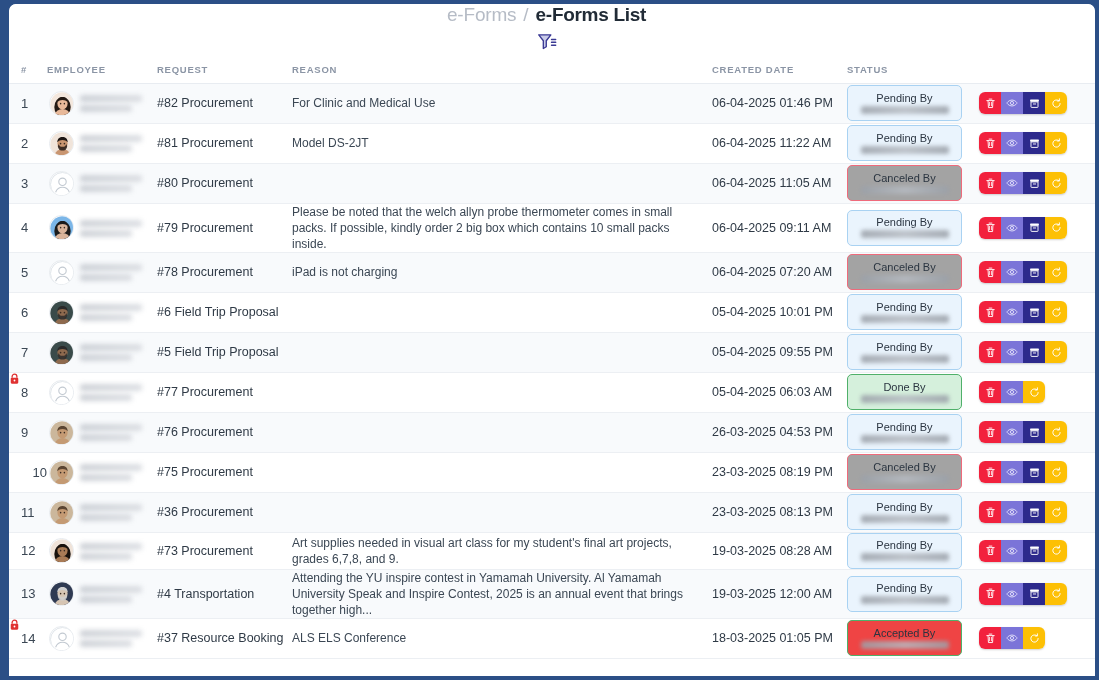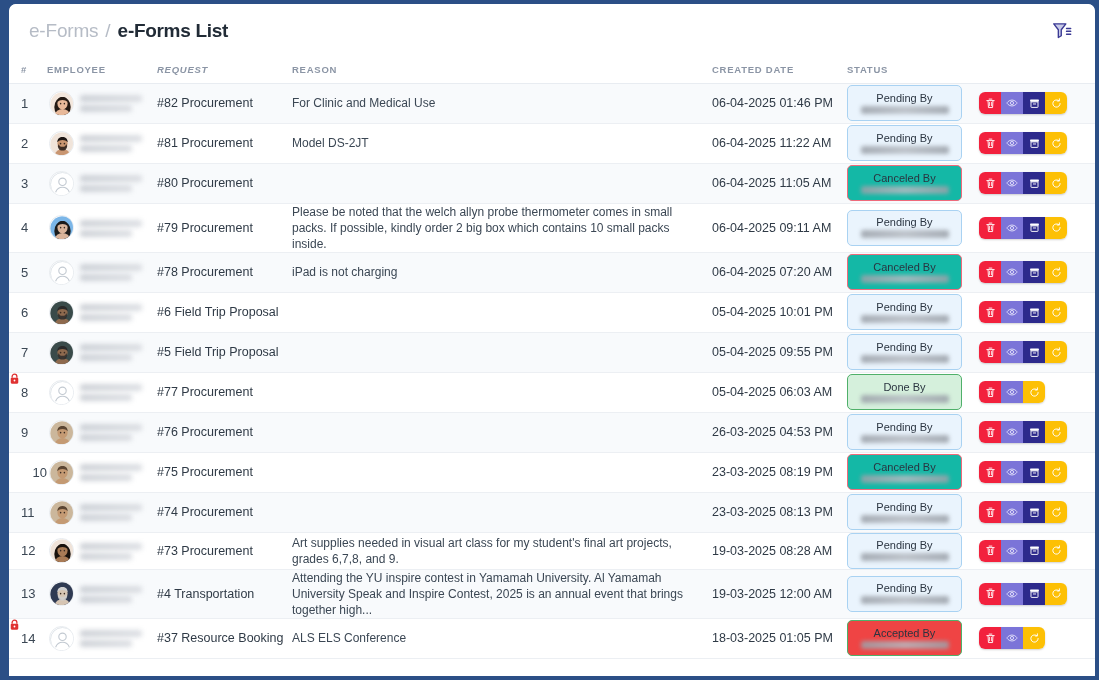--- a/index.html
+++ b/index.html
@@ -19,22 +19,23 @@
     background:#ffffff;
     border-radius:7px 7px 0 0;
     overflow:hidden;
   }
 
   
   .header {
     height:53px; min-height:53px;
     background:#ffffff;
     display:flex; align-items:center;
-    padding:0 18px 0 20px;
+    padding:0 18px 0 7px;
     border-radius:7px 7px 0 0;
+    flex-direction:column;
   }
   .breadcrumb { display:flex; align-items:baseline; gap:7px; }
   .crumb-parent {
     font-size:19px; color:#b6bcc6; font-weight:400; letter-spacing:-.2px;
   }
   .crumb-sep { font-size:19px; color:#b6bcc6; }
   .crumb-current {
     font-size:19px; color:#212b36; font-weight:700; letter-spacing:-.3px;
   }
   .header-spacer { flex:1; }
@@ -51,21 +52,21 @@
     height:26px;
     font-size:9.5px; font-weight:600; letter-spacing:.75px;
     color:#8b95a5; text-align:left; text-transform:uppercase;
     background:#ffffff;
     border-bottom:1px solid #e8ecf1;
     padding:0; vertical-align:middle;
     font-family:"Liberation Sans", sans-serif;
   }
   .c-num    { width:38px;  padding-left:12px !important; }
   .c-emp    { width:110px; }
-  .c-req    { width:135px;font-style:italic; }
+  .c-req    { width:135px; }
   .c-reason { width:420px; }
   .c-date   { width:135px; }
   .c-status { width:128px; }
   .c-act    { width:120px; }
 
   tbody tr { border-bottom:1px solid #eceff3; }
   tbody tr.odd  { background:#f8fafc; }
   tbody tr.even { background:#ffffff; }
   tbody td { padding:0; vertical-align:middle; font-size:12.5px; color:#2f3a46; }
 
@@ -106,21 +107,21 @@
     display:flex; flex-direction:column; align-items:center; justify-content:center;
     padding:4px 4px 5px; gap:2px;
   }
   .status-pill .st-label { font-size:11px; color:#2a3440; line-height:12px; }
   .status-pill .st-name-blur {
     width:88px; height:8px; border-radius:2px;
     background:linear-gradient(90deg,#9aa0a8,#b6bbc2,#9aa0a8);
     filter:blur(2.2px); opacity:.85;
   }
   .st-pending  { background:#eaf4fd; border-color:#a9d2f2;text-align:center; }
-  .st-canceled { background:#14b8a6; border-color:#ef6a7b; }
+  .st-canceled { background:#a3a3a3; border-color:#ef6a7b; }
   .st-done     { background:#d5f0dc; border-color:#4fb06a; }
   .st-accepted { background:#ef4444; border-color:#4fb06a; }
 
   
   .actions { display:flex; justify-content:flex-start; padding-left:4px; }
   .btn-group {
     display:inline-flex; border-radius:6px; overflow:hidden;
     box-shadow:0 1px 2px rgba(0,0,0,.18);
   }
   .abtn {
@@ -797,21 +798,21 @@
                       <path d="M7.3 10.2c0-3.4 2.3-5.2 5.2-5.2s5.2 1.8 5.2 5.2c-1.4-1.5-3.1-2.2-5.2-2.2s-3.8.7-5.2 2.2z" fill="#5a4532"></path>
                       <ellipse cx="10.6" cy="11.6" rx=".75" ry=".95" fill="#3a2c22"></ellipse>
                       <ellipse cx="14.4" cy="11.6" rx=".75" ry=".95" fill="#3a2c22"></ellipse>
                     </svg></span>
                   <span class="emp-name-blur">
                     <span class="blur-bar" style="width:62px"></span>
                     <span class="blur-bar" style="width:52px"></span>
                   </span>
                 </div>
               </td>
-              <td class="cell-req"><span>#74 Procurement</span></td>
+              <td class="cell-req"><span>#36 Procurement</span></td>
               <td class="cell-reason"><span></span></td>
               <td class="cell-date"><span>23-03-2025 08:13 PM</span></td>
               <td>
                 <div class="status-pill st-pending">
                   <span class="st-label">Pending By</span>
                   <span class="st-name-blur"></span>
                 </div>
               </td>
               <td>
                 <div class="actions">

